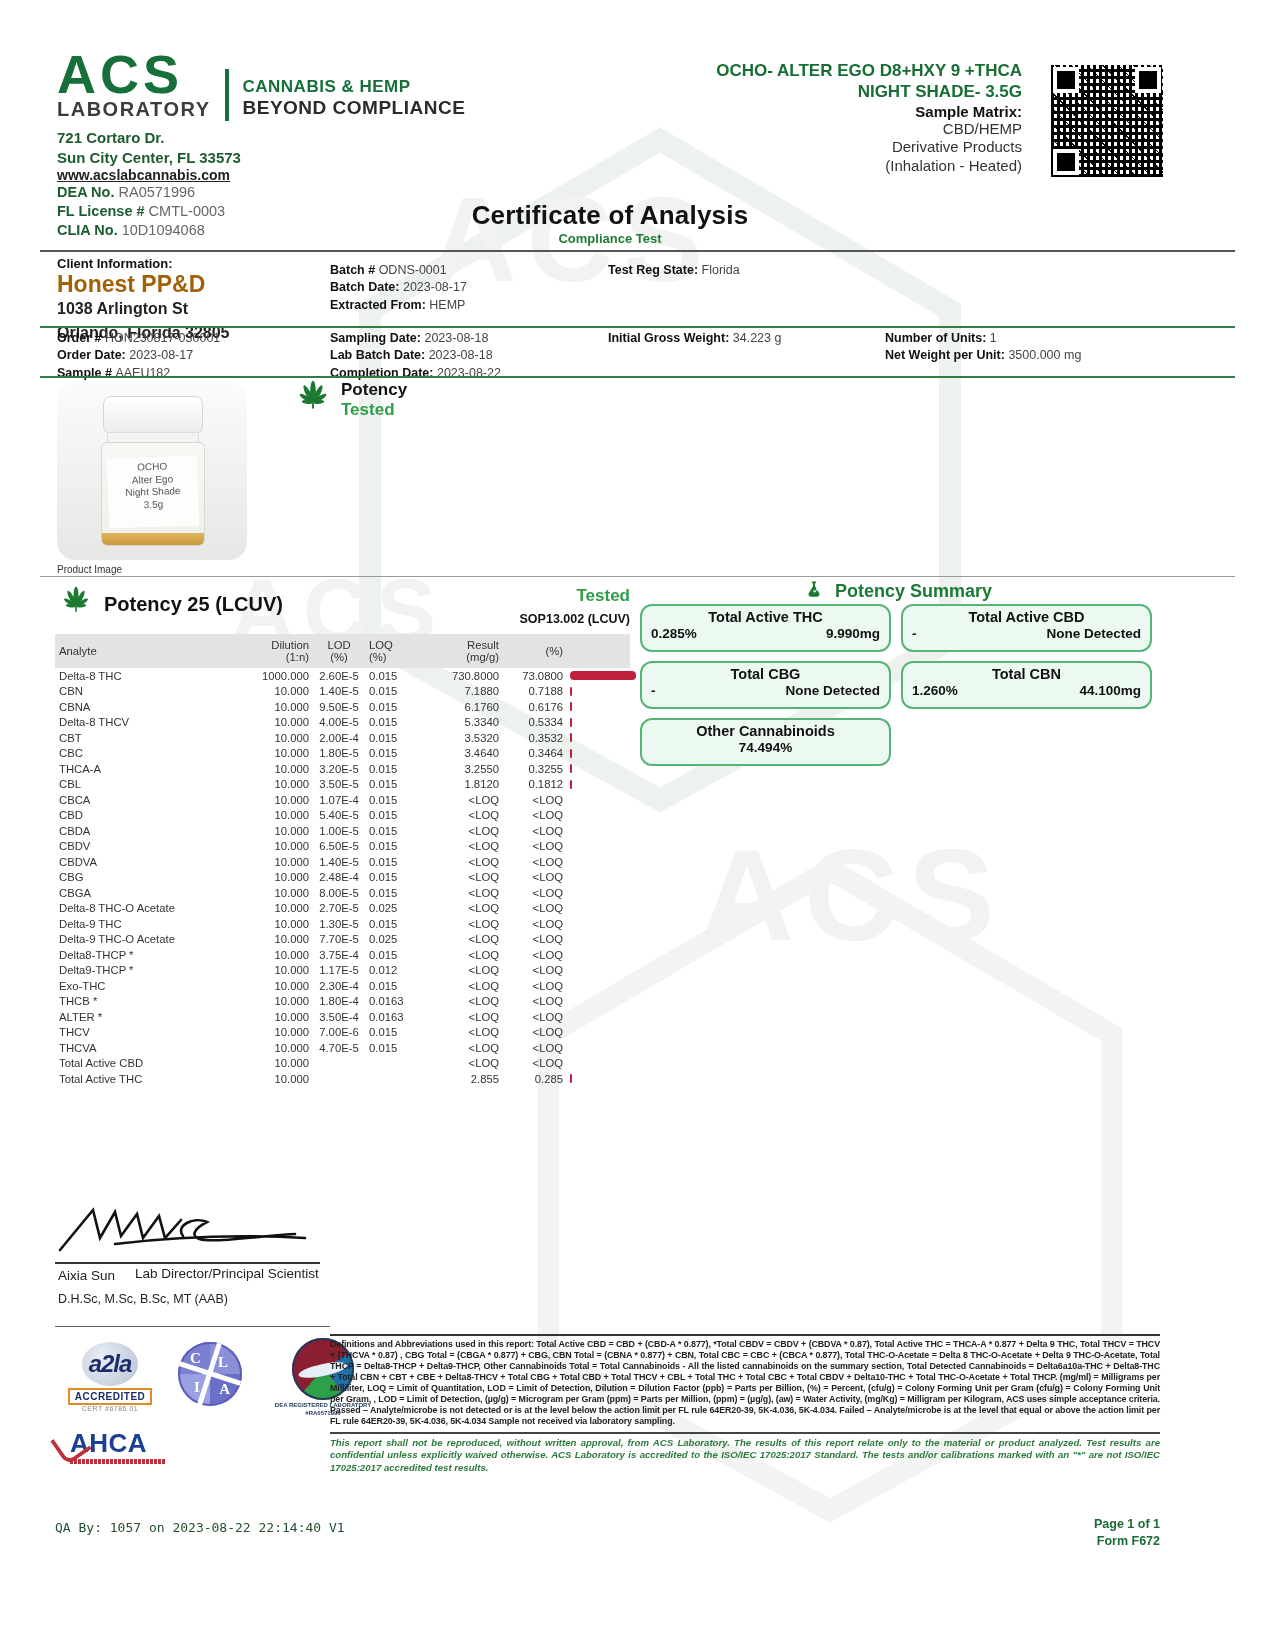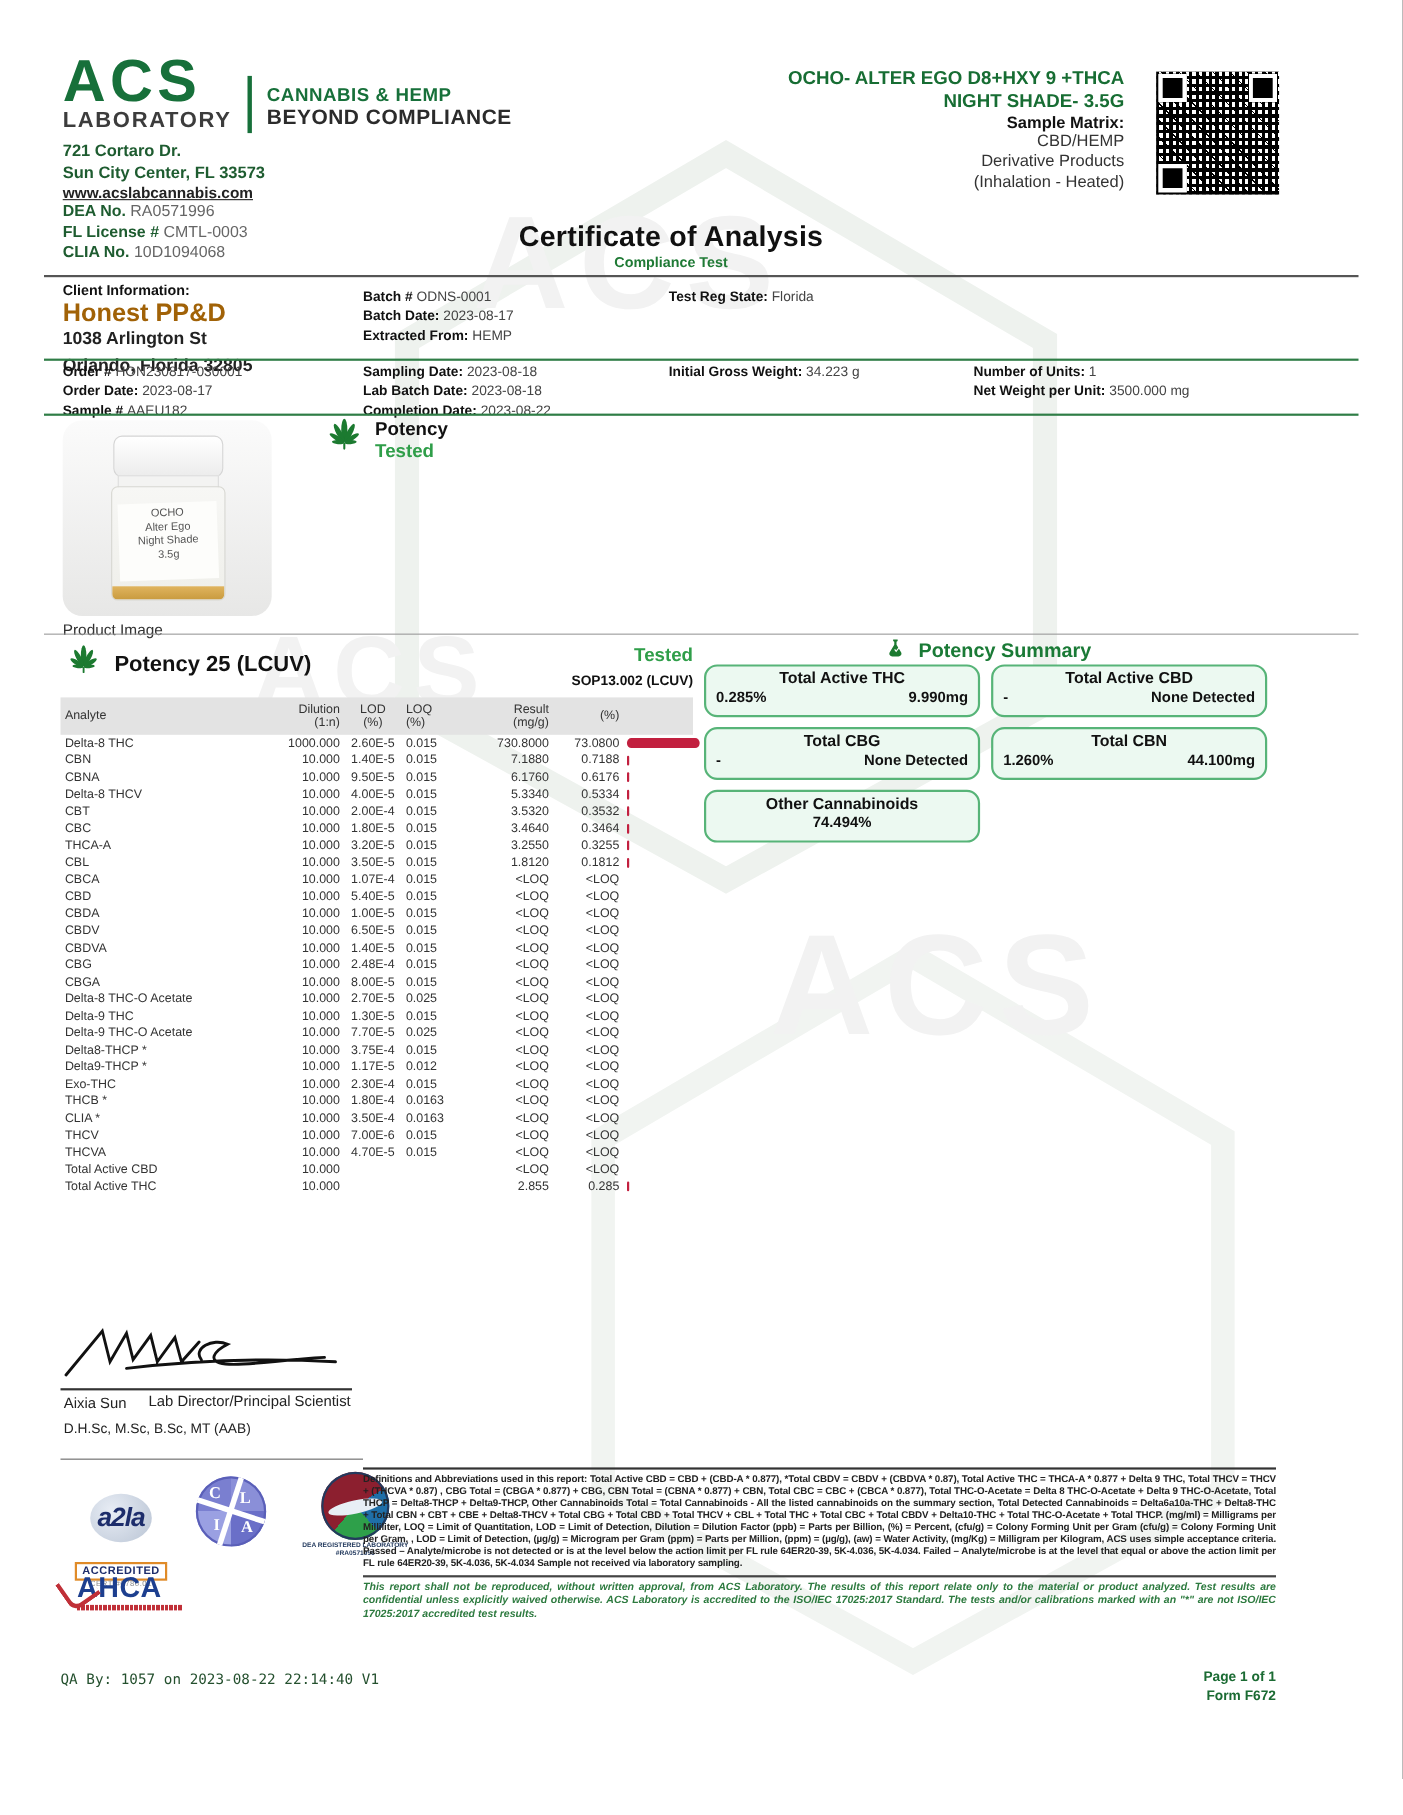--- a/index.html
+++ b/index.html
@@ -48,21 +48,21 @@
         display:flex;align-items:center;justify-content:center;}
   .jar{position:relative;width:106px;height:150px;}
   .jar-cap{position:absolute;left:4px;top:0;width:98px;height:36px;background:linear-gradient(#ffffff,#ececec);
            border:1px solid #d5d5d5;border-radius:8px;}
   .jar-ring{position:absolute;left:8px;top:36px;width:90px;height:12px;background:#f3f3f2;border:1px solid #ddd;}
   .jar-body{position:absolute;left:2px;top:46px;width:102px;height:102px;background:linear-gradient(#f7f7f5,#efefea);
             border:1px solid #d8d8d2;border-radius:6px;overflow:hidden;}
   .jar-label{position:absolute;left:6px;top:14px;width:90px;height:66px;background:#fdfdfb;
              text-align:center;font-size:10px;color:#555;line-height:1.25;padding-top:4px;transform:rotate(-2deg);}
   .jar-liquid{position:absolute;left:0;bottom:0;width:100%;height:12px;background:linear-gradient(#e0b45e,#c99b3f);}
-  .pimg-cap{font-size:14px;color:#333;}
+  .pimg-cap{font-size:10px;color:#333;}
   
   .badge-txt1{font-size:17px;font-weight:bold;color:#111;line-height:1.15;}
   .badge-txt2{font-size:17px;font-weight:bold;color:#2f9e49;line-height:1.15;}
   .sec-title{font-size:20px;font-weight:bold;color:#111;}
   .sec-sub{font-size:12.5px;font-weight:bold;color:#111;margin-top:21px;}
   .tested-green{font-size:17px;font-weight:bold;color:#2f9e49;text-align:right;}
   .sop{font-size:12.5px;font-weight:bold;color:#111;text-align:right;}
   
   .ttable{width:575px;font-size:11.3px;color:#333;}
   .thead{display:flex;background:#e3e3e3;color:#333;align-items:center;height:34px;font-size:11.3px;}
@@ -495,21 +495,21 @@
         <div class="trow">
           <div class="tc c-analyte">THCB *</div>
           <div class="tc c-dil">10.000</div>
           <div class="tc c-lod">1.80E-4</div>
           <div class="tc c-loq">0.0163</div>
           <div class="tc c-res">&lt;LOQ</div>
           <div class="tc c-pct">&lt;LOQ</div>
           <div class="tc c-bar"></div>
         </div>
         <div class="trow">
-          <div class="tc c-analyte">CLIA *</div>
+          <div class="tc c-analyte">ALTER *</div>
           <div class="tc c-dil">10.000</div>
           <div class="tc c-lod">3.50E-4</div>
           <div class="tc c-loq">0.0163</div>
           <div class="tc c-res">&lt;LOQ</div>
           <div class="tc c-pct">&lt;LOQ</div>
           <div class="tc c-bar"></div>
         </div>
         <div class="trow">
           <div class="tc c-analyte">THCV</div>
           <div class="tc c-dil">10.000</div>
@@ -596,21 +596,21 @@
   <svg class="z" width="270" height="60" viewBox="0 0 270 60" style="left:55px;top:1198px;">
     <path d="M5 52 L38 12 L45 40 L60 14 L66 38 L82 16 L88 40 L104 18 L110 40 L126 22 M128 38 C120 28 138 18 152 24 C140 30 132 40 150 42 C170 44 200 38 240 36 M60 46 C110 40 180 36 250 40" fill="none" stroke="#111" stroke-width="2.6" stroke-linecap="round"></path>
   </svg>
   <div class="sig-line" style="left:55px;top:1262px;width:265px;"></div>
   <div class="z sig-name" style="left:58px;top:1268px;">Aixia Sun</div>
   <div class="z sig-name" style="left:135px;top:1266px;">Lab Director/Principal Scientist</div>
   <div class="z sig-cred" style="left:58px;top:1292px;">D.H.Sc, M.Sc, B.Sc, MT (AAB)</div>
   <div class="thinline" style="left:55px;top:1326px;width:275px;background:#666;"></div>
 
   <div class="z" style="left:62px;top:1342px;width:96px;text-align:center;">
-    <div class="a2la-globe" style="margin:16px auto;">
+    <div class="a2la-globe" style="margin:0 auto;">
       <span class="a2la-word">a2la</span>
     </div>
     <div class="a2la-box" style="margin-top:2px;">ACCREDITED</div>
     <div class="a2la-cert">CERT #6786.01</div>
   </div>
   <div class="z clia-circle" style="left:178px;top:1342px;">
     <div class="clia-cross-h"></div>
     <div class="clia-cross-v"></div>
     <div class="clia-letter" style="left:12px;top:8px;">C</div>
     <div class="clia-letter" style="right:14px;top:12px;">L</div>

